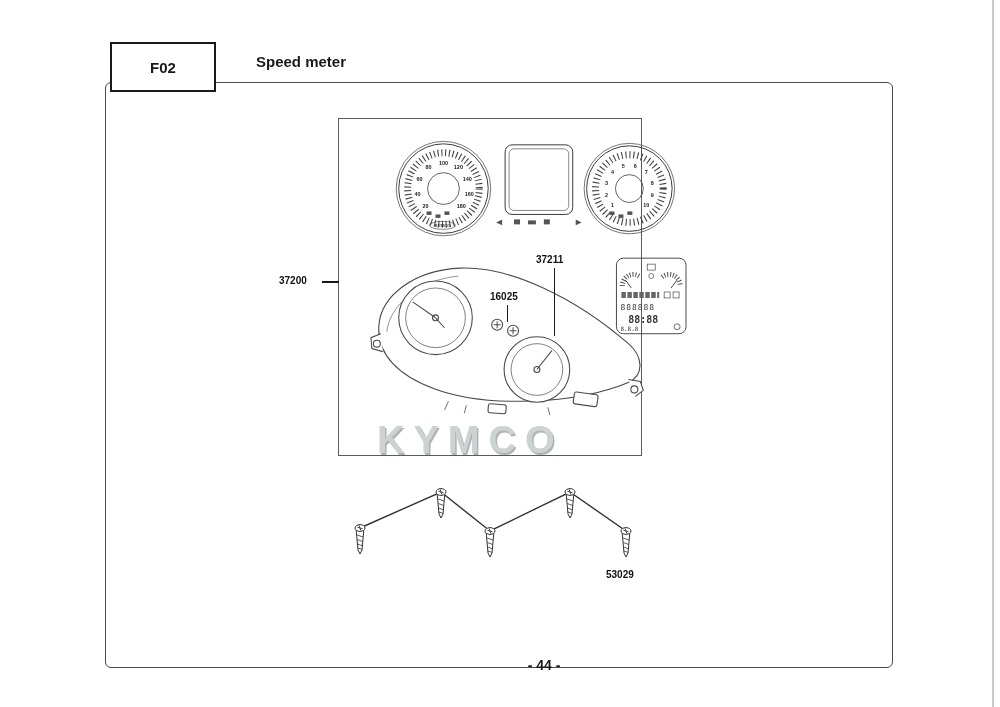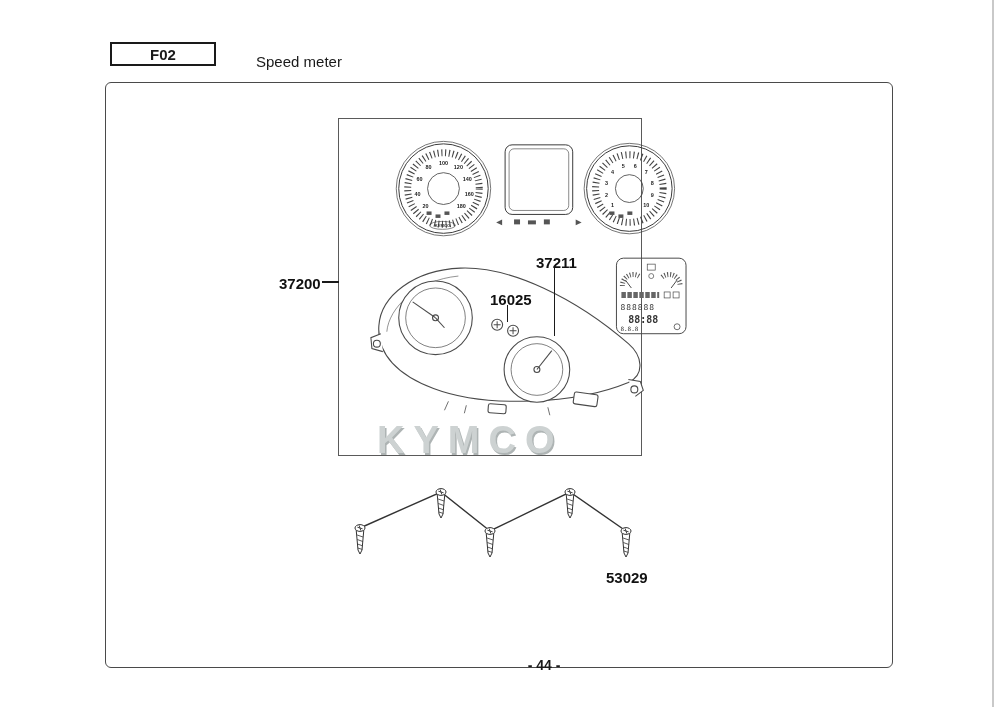--- a/index.html
+++ b/index.html
@@ -1,32 +1,32 @@
 <!DOCTYPE html>
 <html><head>
 <meta charset="utf-8">
 <style>
   html,body{margin:0;padding:0;background:#ffffff;}
   .page{position:relative;width:1000px;height:707px;background:#ffffff;
         font-family:"Liberation Sans",sans-serif;color:#1a1a1a;overflow:hidden;}
   .edge-line{position:absolute;left:992px;top:0;width:2px;height:707px;background:#c9c9c9;}
   .main-frame{position:absolute;left:105px;top:82px;width:788px;height:586px;
               border:1.5px solid #4a4a4a;border-radius:6px;box-sizing:border-box;background:#fff;}
-  .header-box{position:absolute;left:110px;top:42px;width:106px;height:24px;
+  .header-box{position:absolute;left:110px;top:42px;width:106px;height:50px;
               border:2px solid #1a1a1a;background:#fff;box-sizing:border-box;
               display:flex;align-items:center;justify-content:center;
               font-weight:bold;font-size:15px;z-index:3;}
-  .header-title{position:absolute;left:256px;top:53px;font-weight:normal;font-size:15px;z-index:3;}
+  .header-title{position:absolute;left:256px;top:53px;font-weight:bold;font-size:15px;z-index:3;}
   .diagram-box{position:absolute;left:338px;top:118px;width:304px;height:338px;
                border:1.2px solid #5a5a5a;box-sizing:border-box;background:#fff;}
   .diagram-box svg{position:absolute;left:0;top:0;}
   .watermark{position:absolute;left:38px;top:300px;font-size:38px;font-weight:bold;
              letter-spacing:9px;color:#cdd2d2;text-shadow:1.5px 1.5px 0 #aeb4b4;
              font-family:"Liberation Sans",sans-serif;white-space:nowrap;}
-  .part-label{position:absolute;font-size:15px;font-weight:bold;color:#111;z-index:5;white-space:nowrap;}
+  .part-label{position:absolute;font-size:10px;font-weight:bold;color:#111;z-index:5;white-space:nowrap;}
   .leader{position:absolute;background:#1a1a1a;z-index:4;}
   .screws-svg{position:absolute;left:330px;top:470px;z-index:2;}
   .page-number{position:absolute;left:0;top:657px;width:100%;text-align:center;
                font-weight:bold;font-size:14px;margin-left:44px;}
 </style>
 </head>
 <body>
 
 <div class="page">
 

